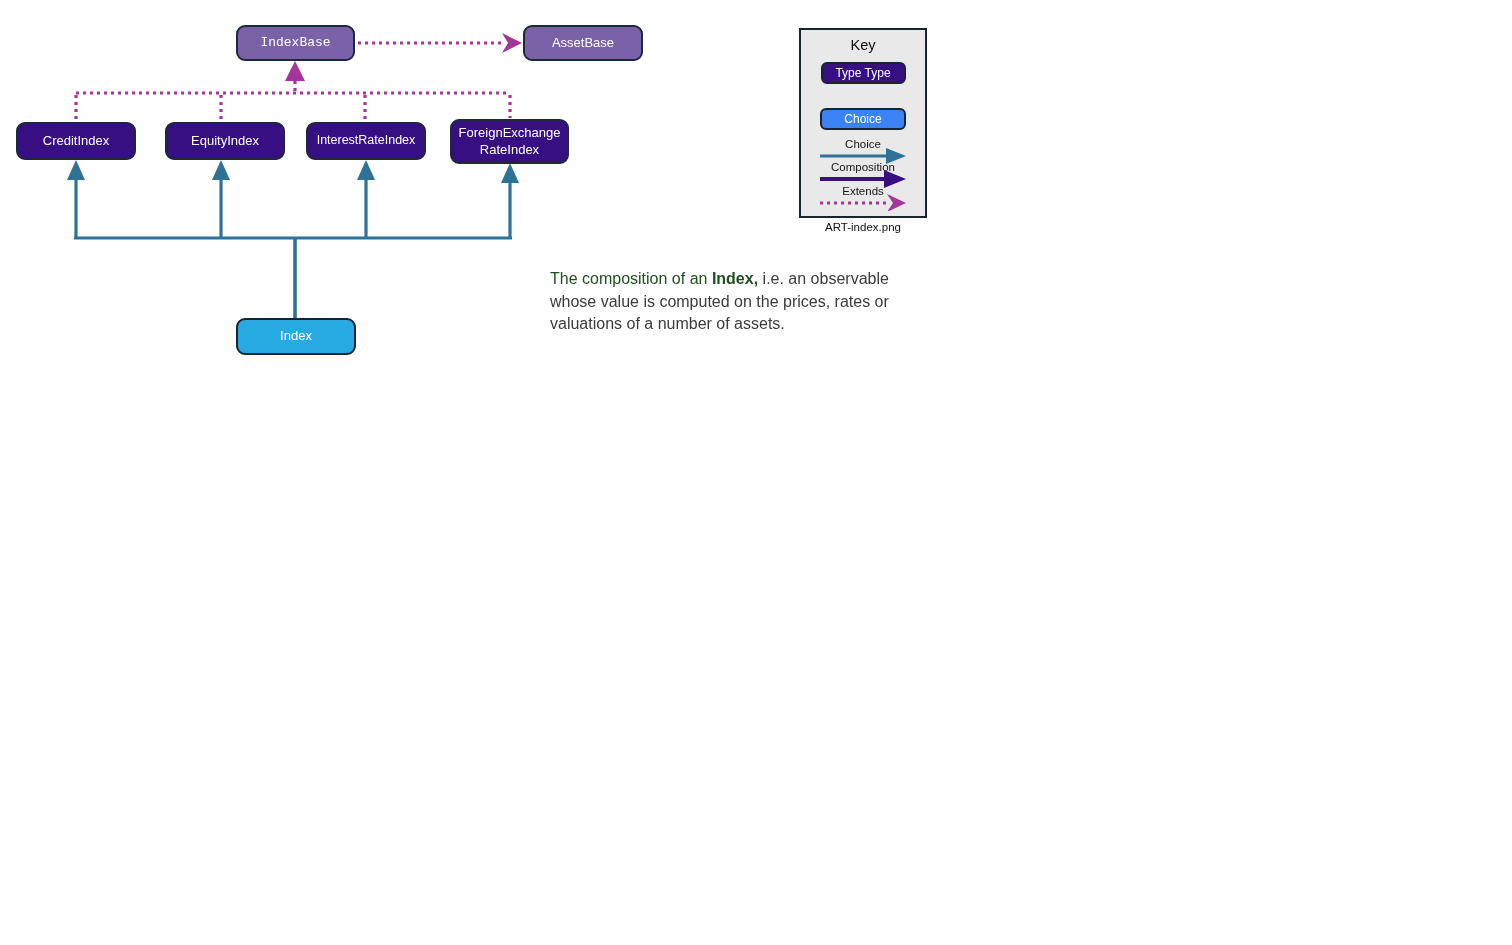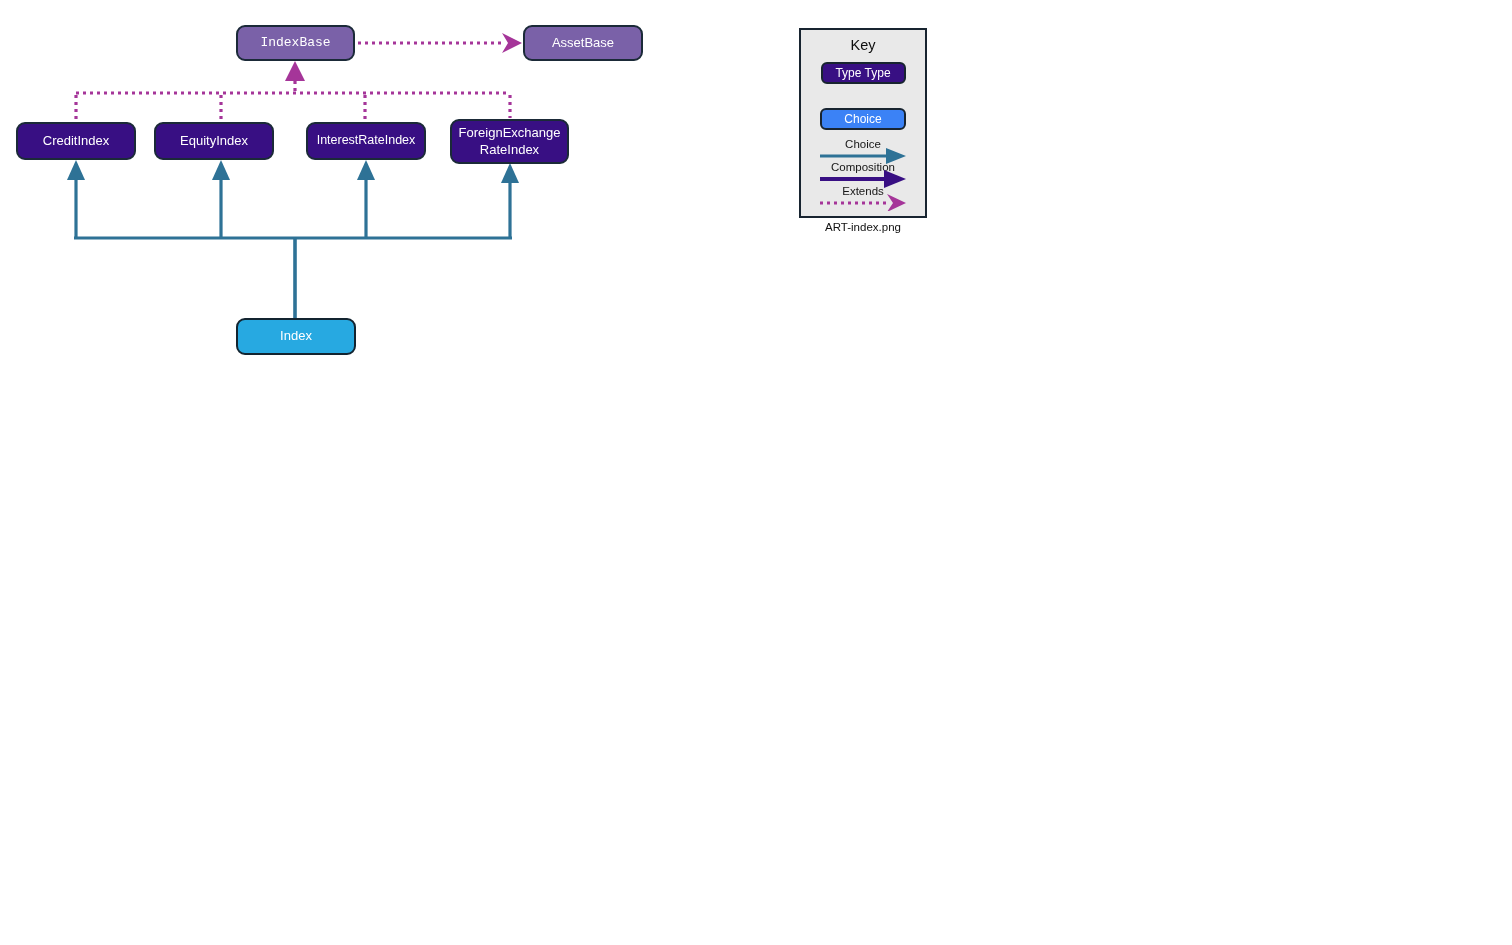--- a/index.html
+++ b/index.html
@@ -151,21 +151,21 @@
   </div>
 
   <div class="node base" style="left:523px; top:25px; width:120px; height:36px;">
     <span>AssetBase</span>
   </div>
 
   <div class="node datatype" style="left:16px; top:122px; width:120px; height:38px;">
     <span>CreditIndex</span>
   </div>
 
-  <div class="node datatype" style="left:154px; top:122px; width:120px; height:38px;">
+  <div class="node datatype" style="left:165px; top:122px; width:120px; height:38px;">
     <span>EquityIndex</span>
   </div>
 
   <div class="node datatype" style="left:306px; top:122px; width:120px; height:38px; font-size:12.5px;">
     <span>InterestRateIndex</span>
   </div>
 
   <div class="node datatype" style="left:450px; top:119px; width:119px; height:45px; font-size:13px;">
     <span>ForeignExchange</span>
     <span>RateIndex</span>
@@ -200,14 +200,15 @@
 
     <div class="key-arrow-label tight">Extends</div>
     <svg class="key-arrow" width="90" height="17" viewBox="0 0 90 17">
       <line x1="2" y1="9" x2="70" y2="9" stroke="#A53599" stroke-width="3.2" stroke-dasharray="3 4"></line>
       <polygon points="88,9 69,0 75,9 69,18" fill="#A53599"></polygon>
     </svg>
   </div>
 
   <div class="key-caption">ART-index.png</div>
 
+  <p class="description"><span class="green">The composition of an </span><b class="green"><span>Index</span><span>,</span></b><span> i.e. an observable whose value is computed on the prices, rates or valuations of a number of assets</span><span class="green">.</span></p>
 
 </div>
 
 </body></html>

